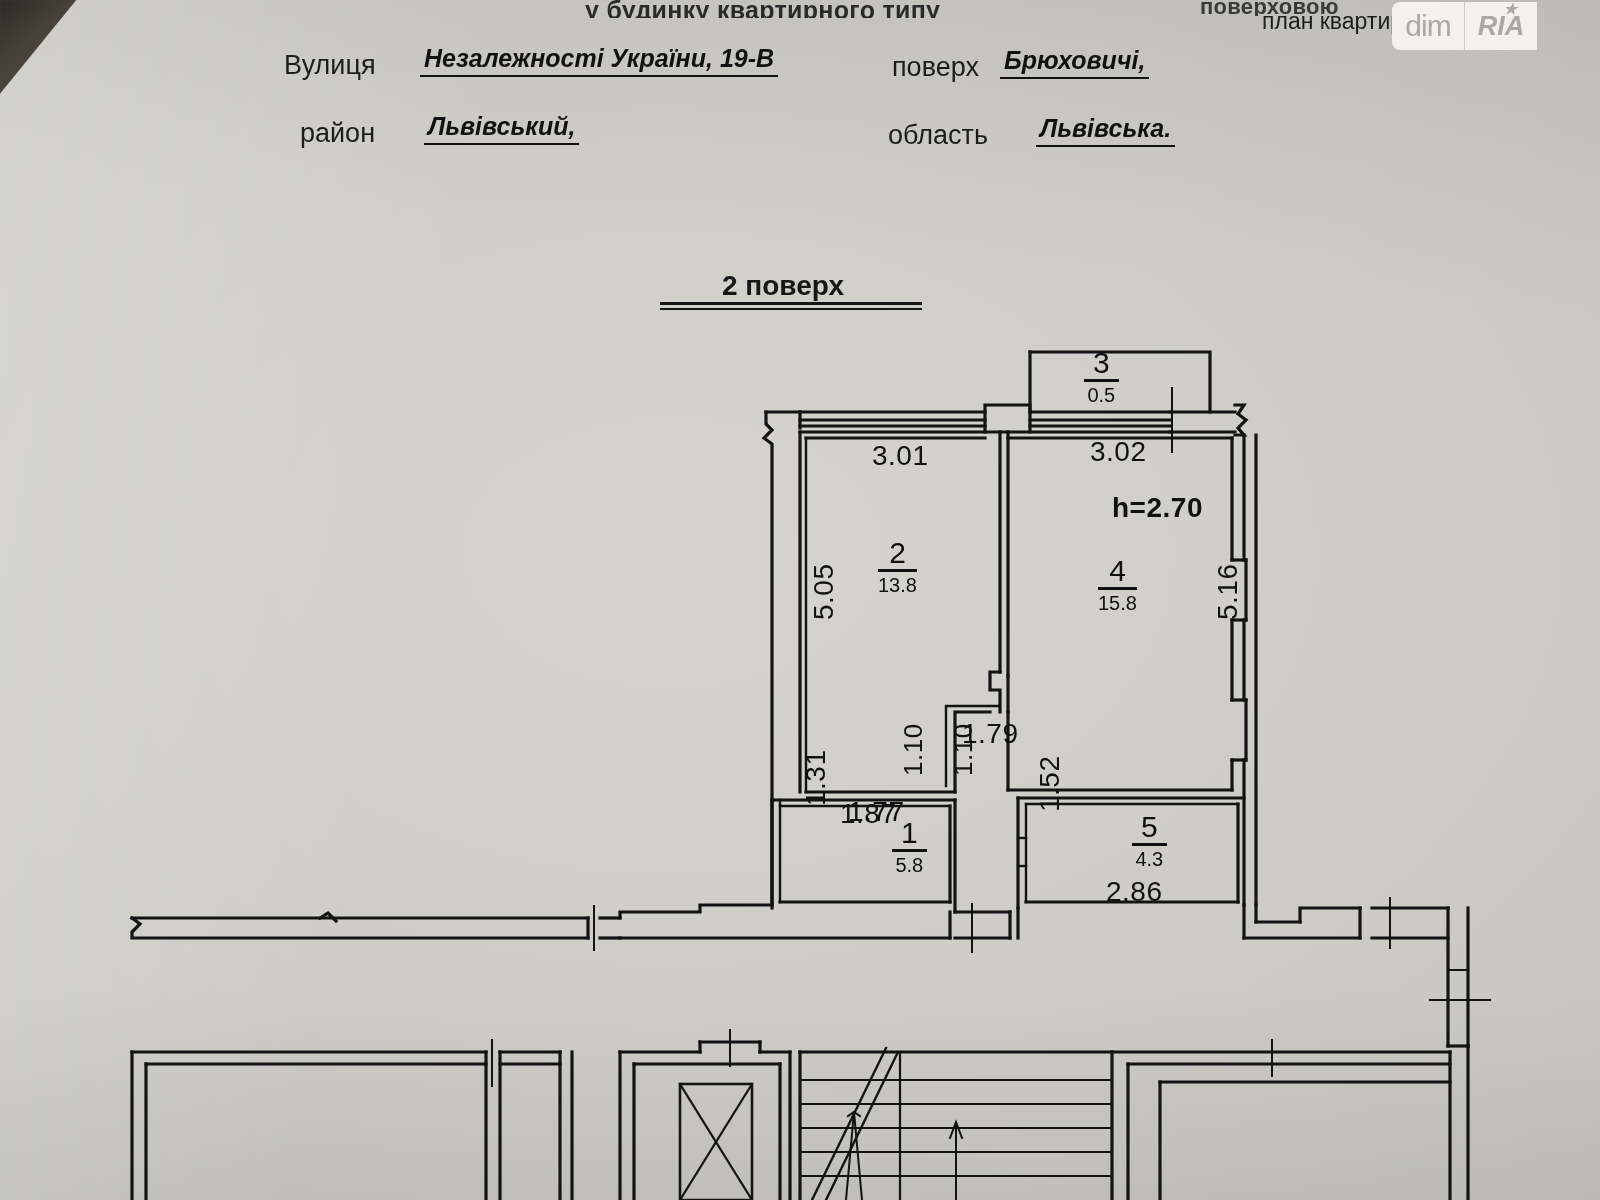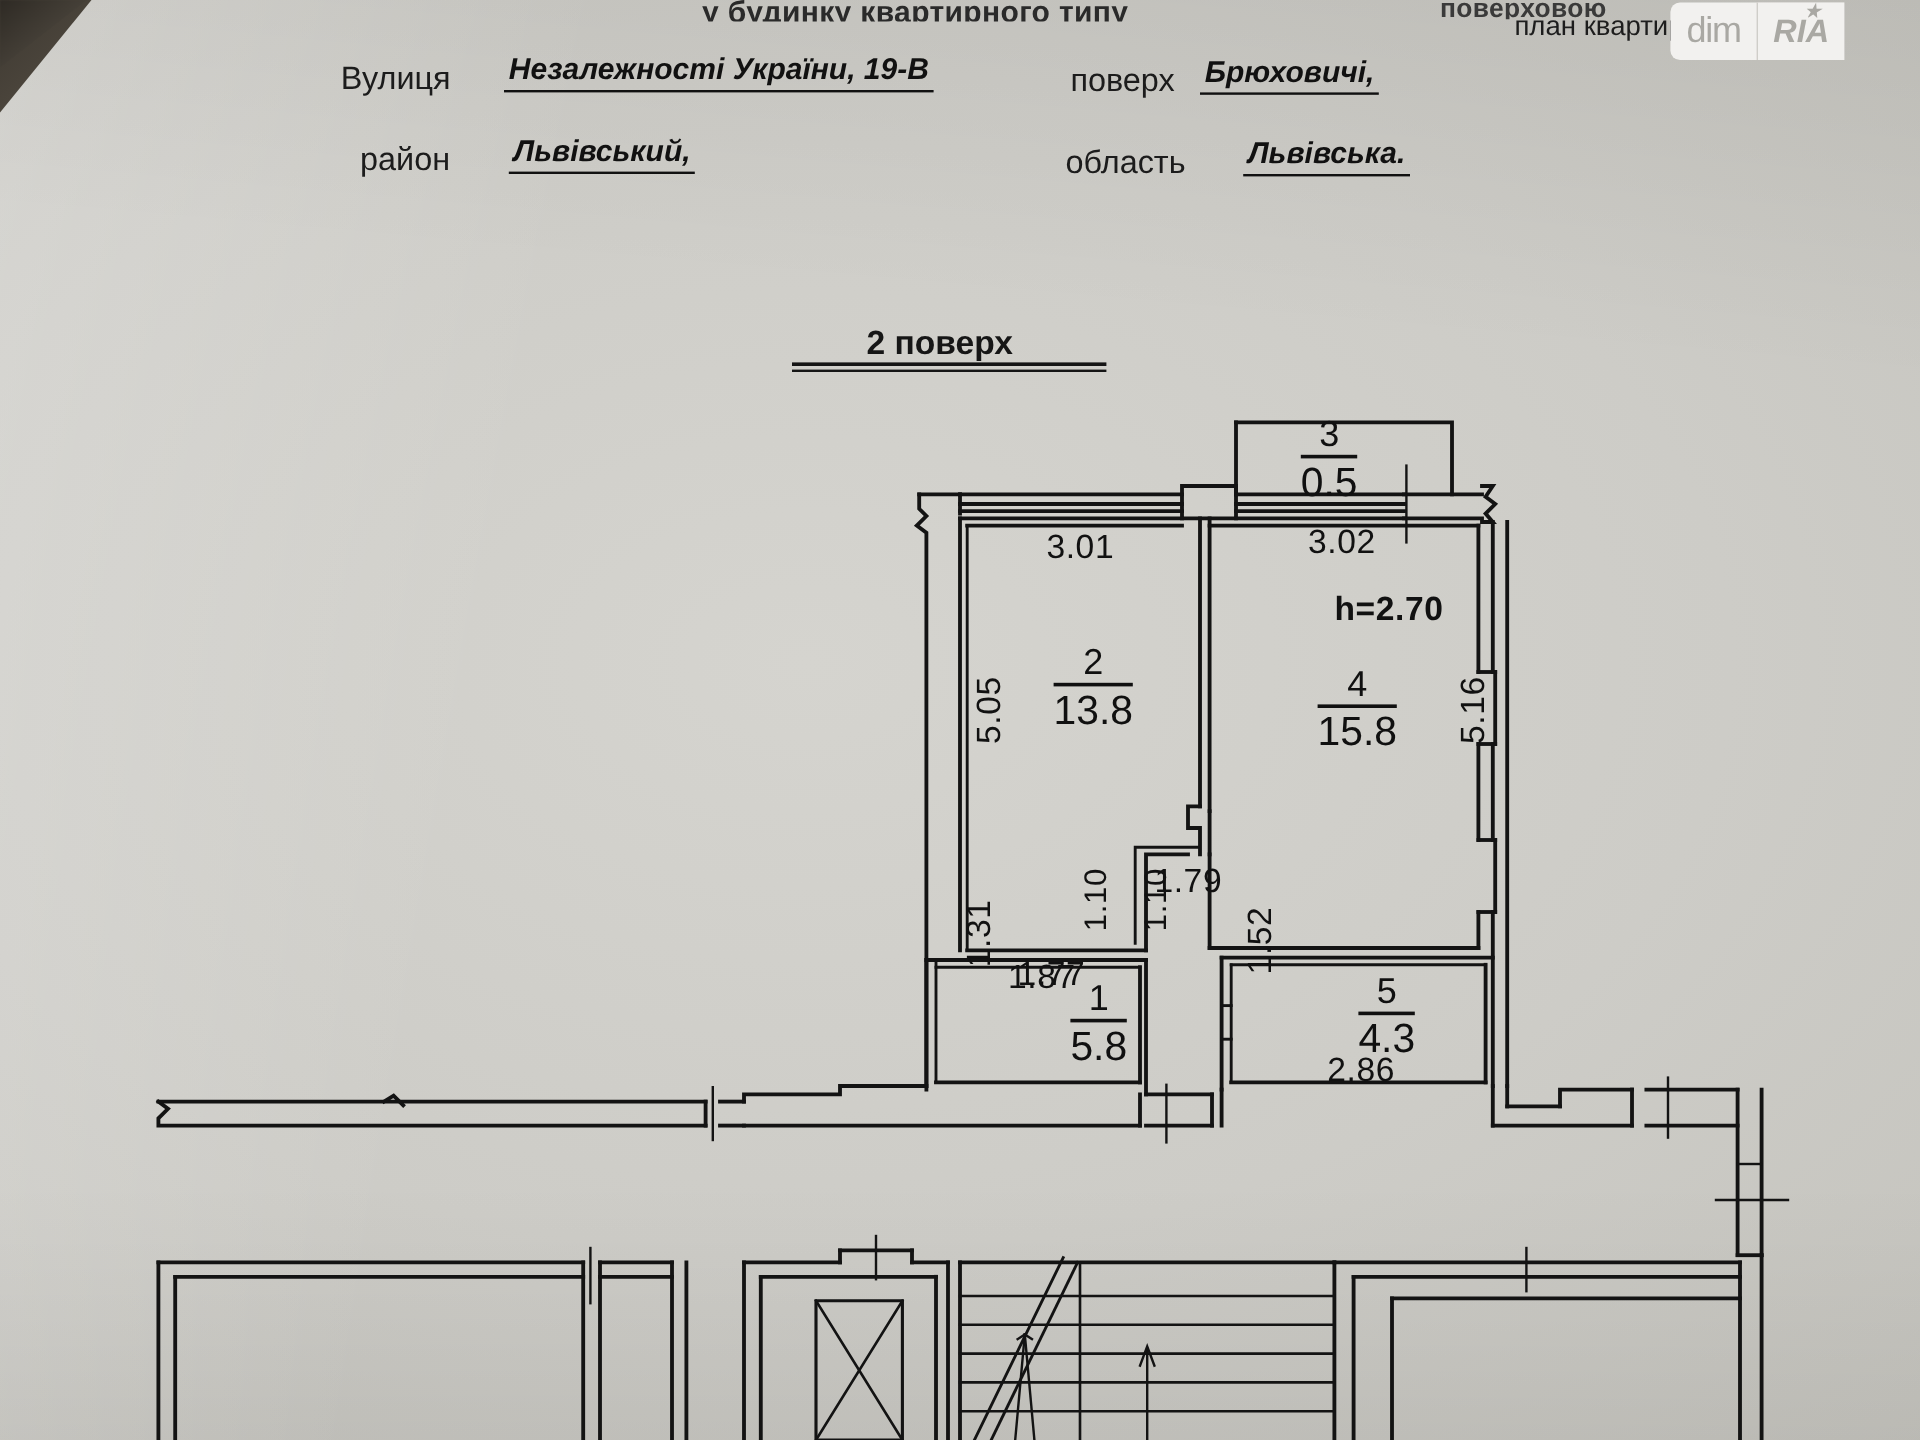--- a/index.html
+++ b/index.html
@@ -48,21 +48,21 @@
     font-size:25px;font-style:italic;font-weight:700;color:#111;
     border-bottom:2.5px solid #111;padding:0 4px 2px 4px;display:inline-block;
   }
   .floor-title{font-size:28px;font-weight:600;color:#161616;}
   .floor-rule{position:absolute;border-top:3px solid #151515;border-bottom:2px solid #151515;height:3px;}
   
   .dim{position:absolute;font-size:28px;color:#111;letter-spacing:.5px;white-space:nowrap;}
   .dim.v{transform-origin:left top;transform:rotate(-90deg);}
   .roomlbl{position:absolute;text-align:center;color:#101010;line-height:1.0;}
   .roomlbl .n{font-size:30px;display:block;padding:0 9px 1px 9px;border-bottom:3px solid #101010;}
-  .roomlbl .a{font-size:34px;display:block;padding-top:3px;}
+  .roomlbl .a{font-size:20px;display:block;padding-top:3px;}
   svg{position:absolute;left:0;top:0;}
   
   #wm{position:absolute;display:flex;align-items:stretch;}
   #wm .chip{
     background:#f2f1ef;display:flex;align-items:center;justify-content:center;
   }
   #wm .dim-chip{width:72px;border-radius:8px 0 0 8px;justify-content:center;}
   #wm .ria-chip{width:72px;border-left:1px solid #cfcec9;}
   #wm .dim-word{font-size:30px;color:#a9a8a3;font-weight:400;letter-spacing:-1px;}
   #wm .ria-word{font-size:27px;color:#a9a8a3;font-weight:700;font-style:italic;letter-spacing:0px;position:relative;}

